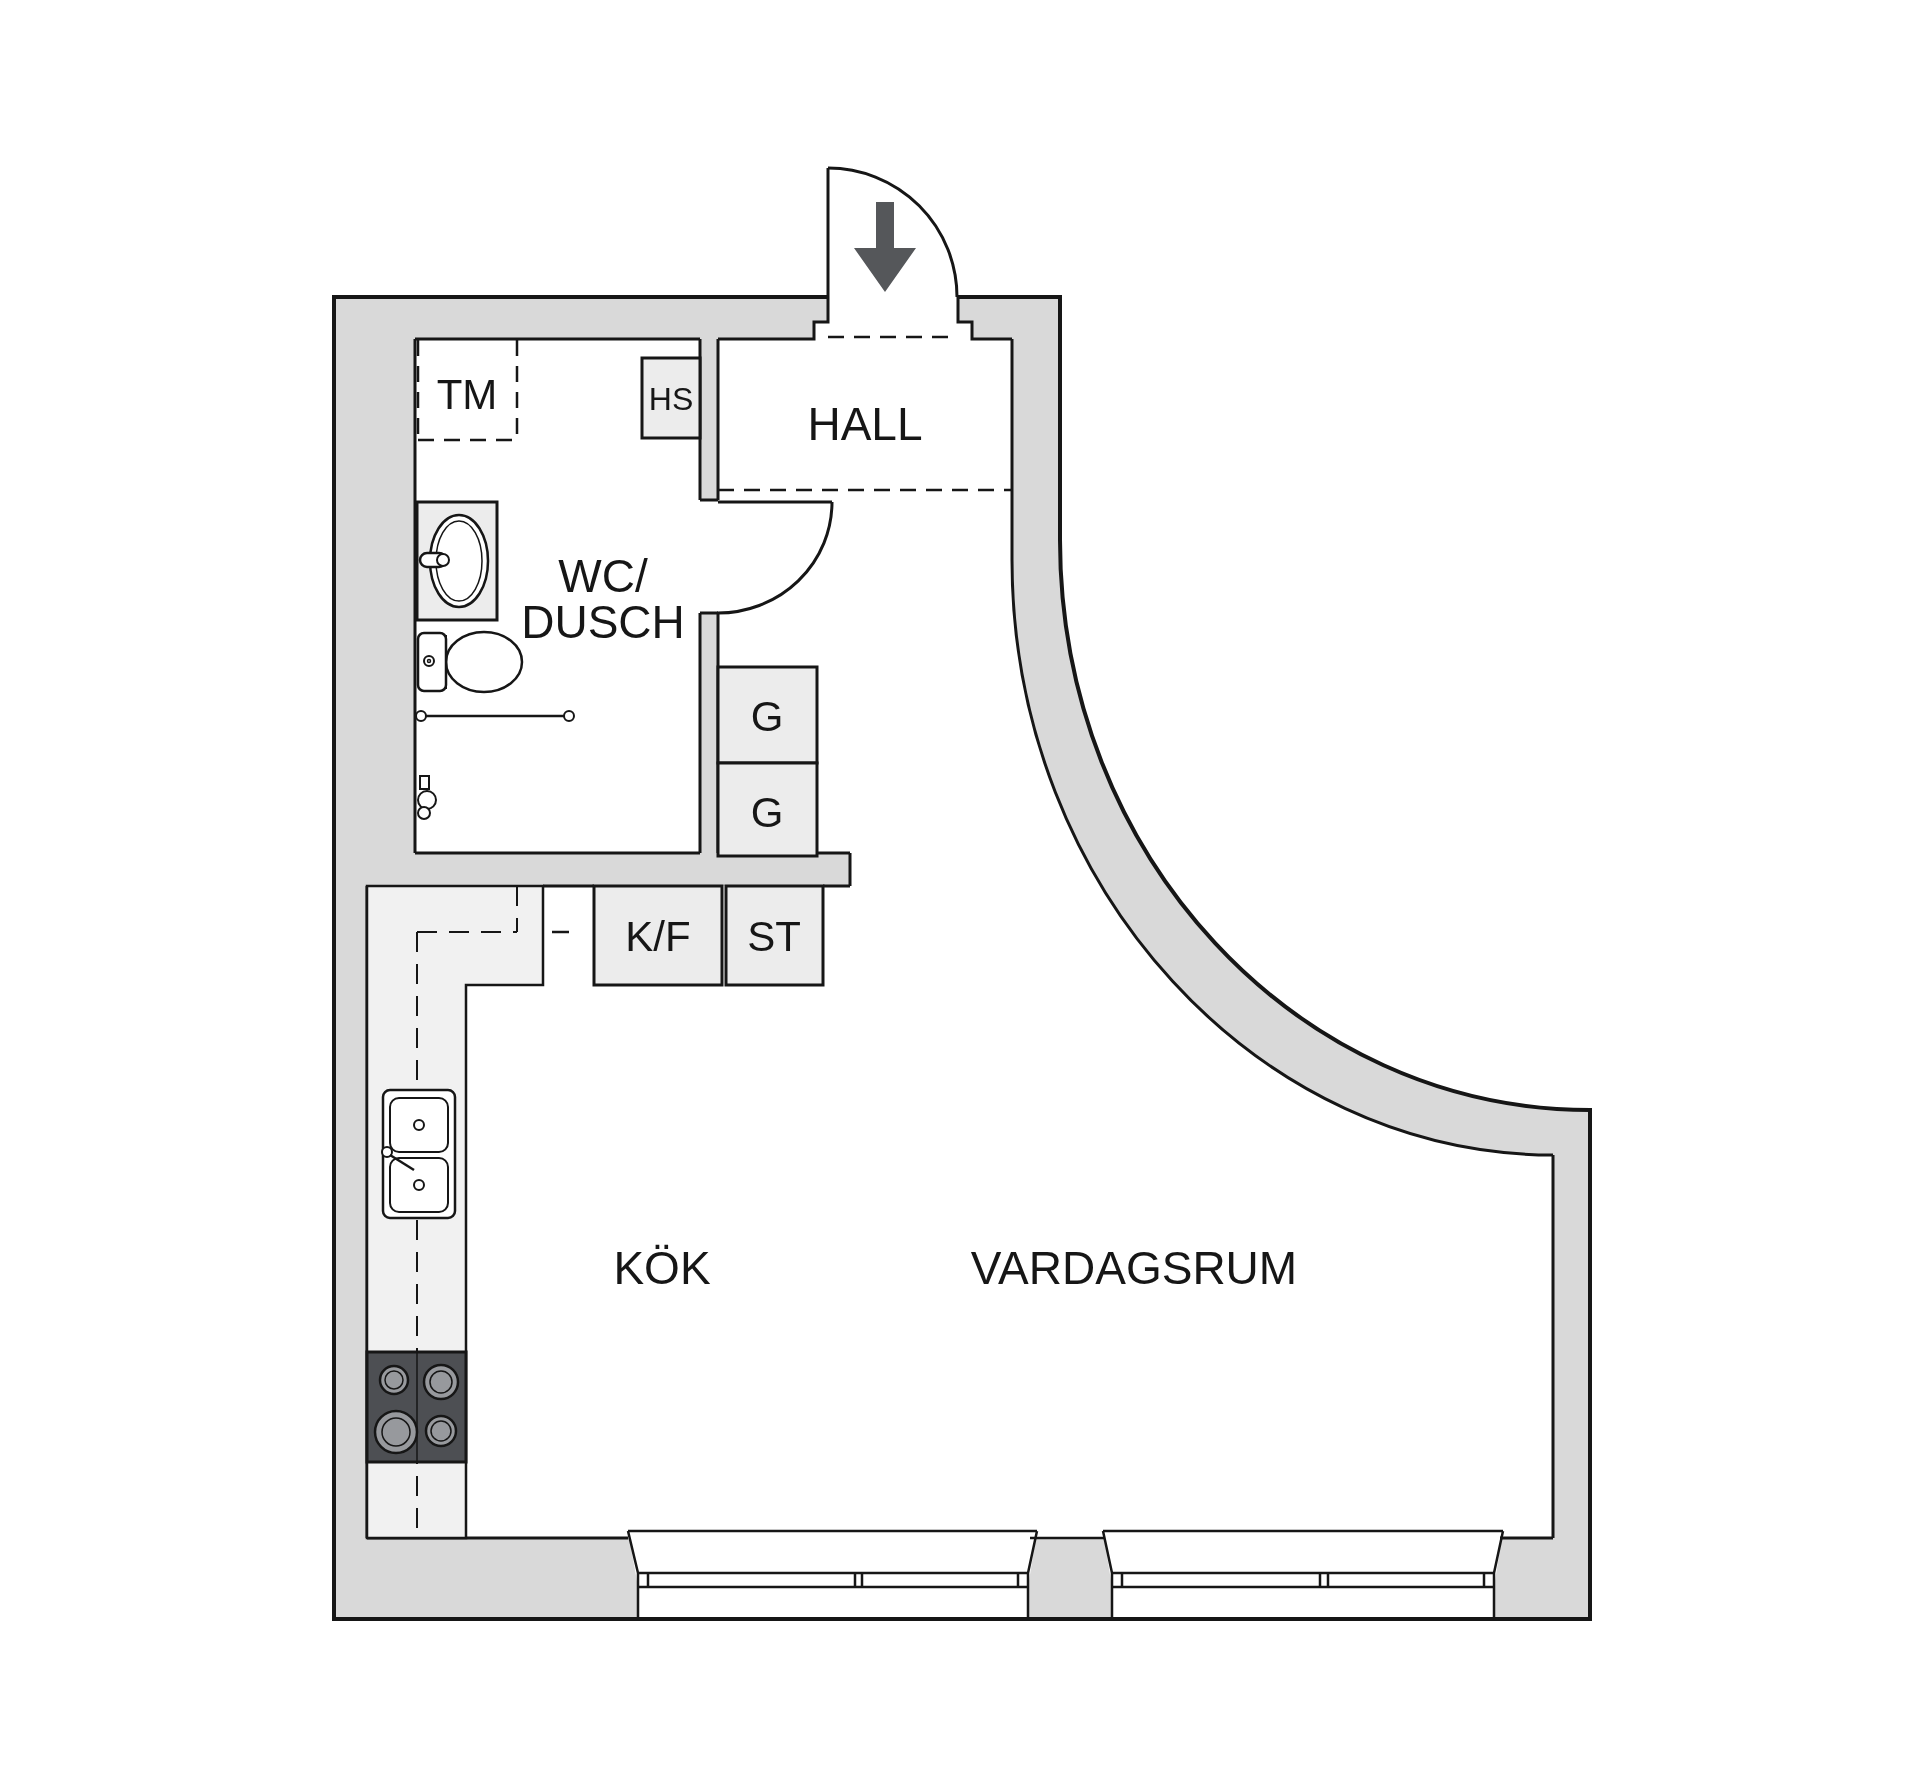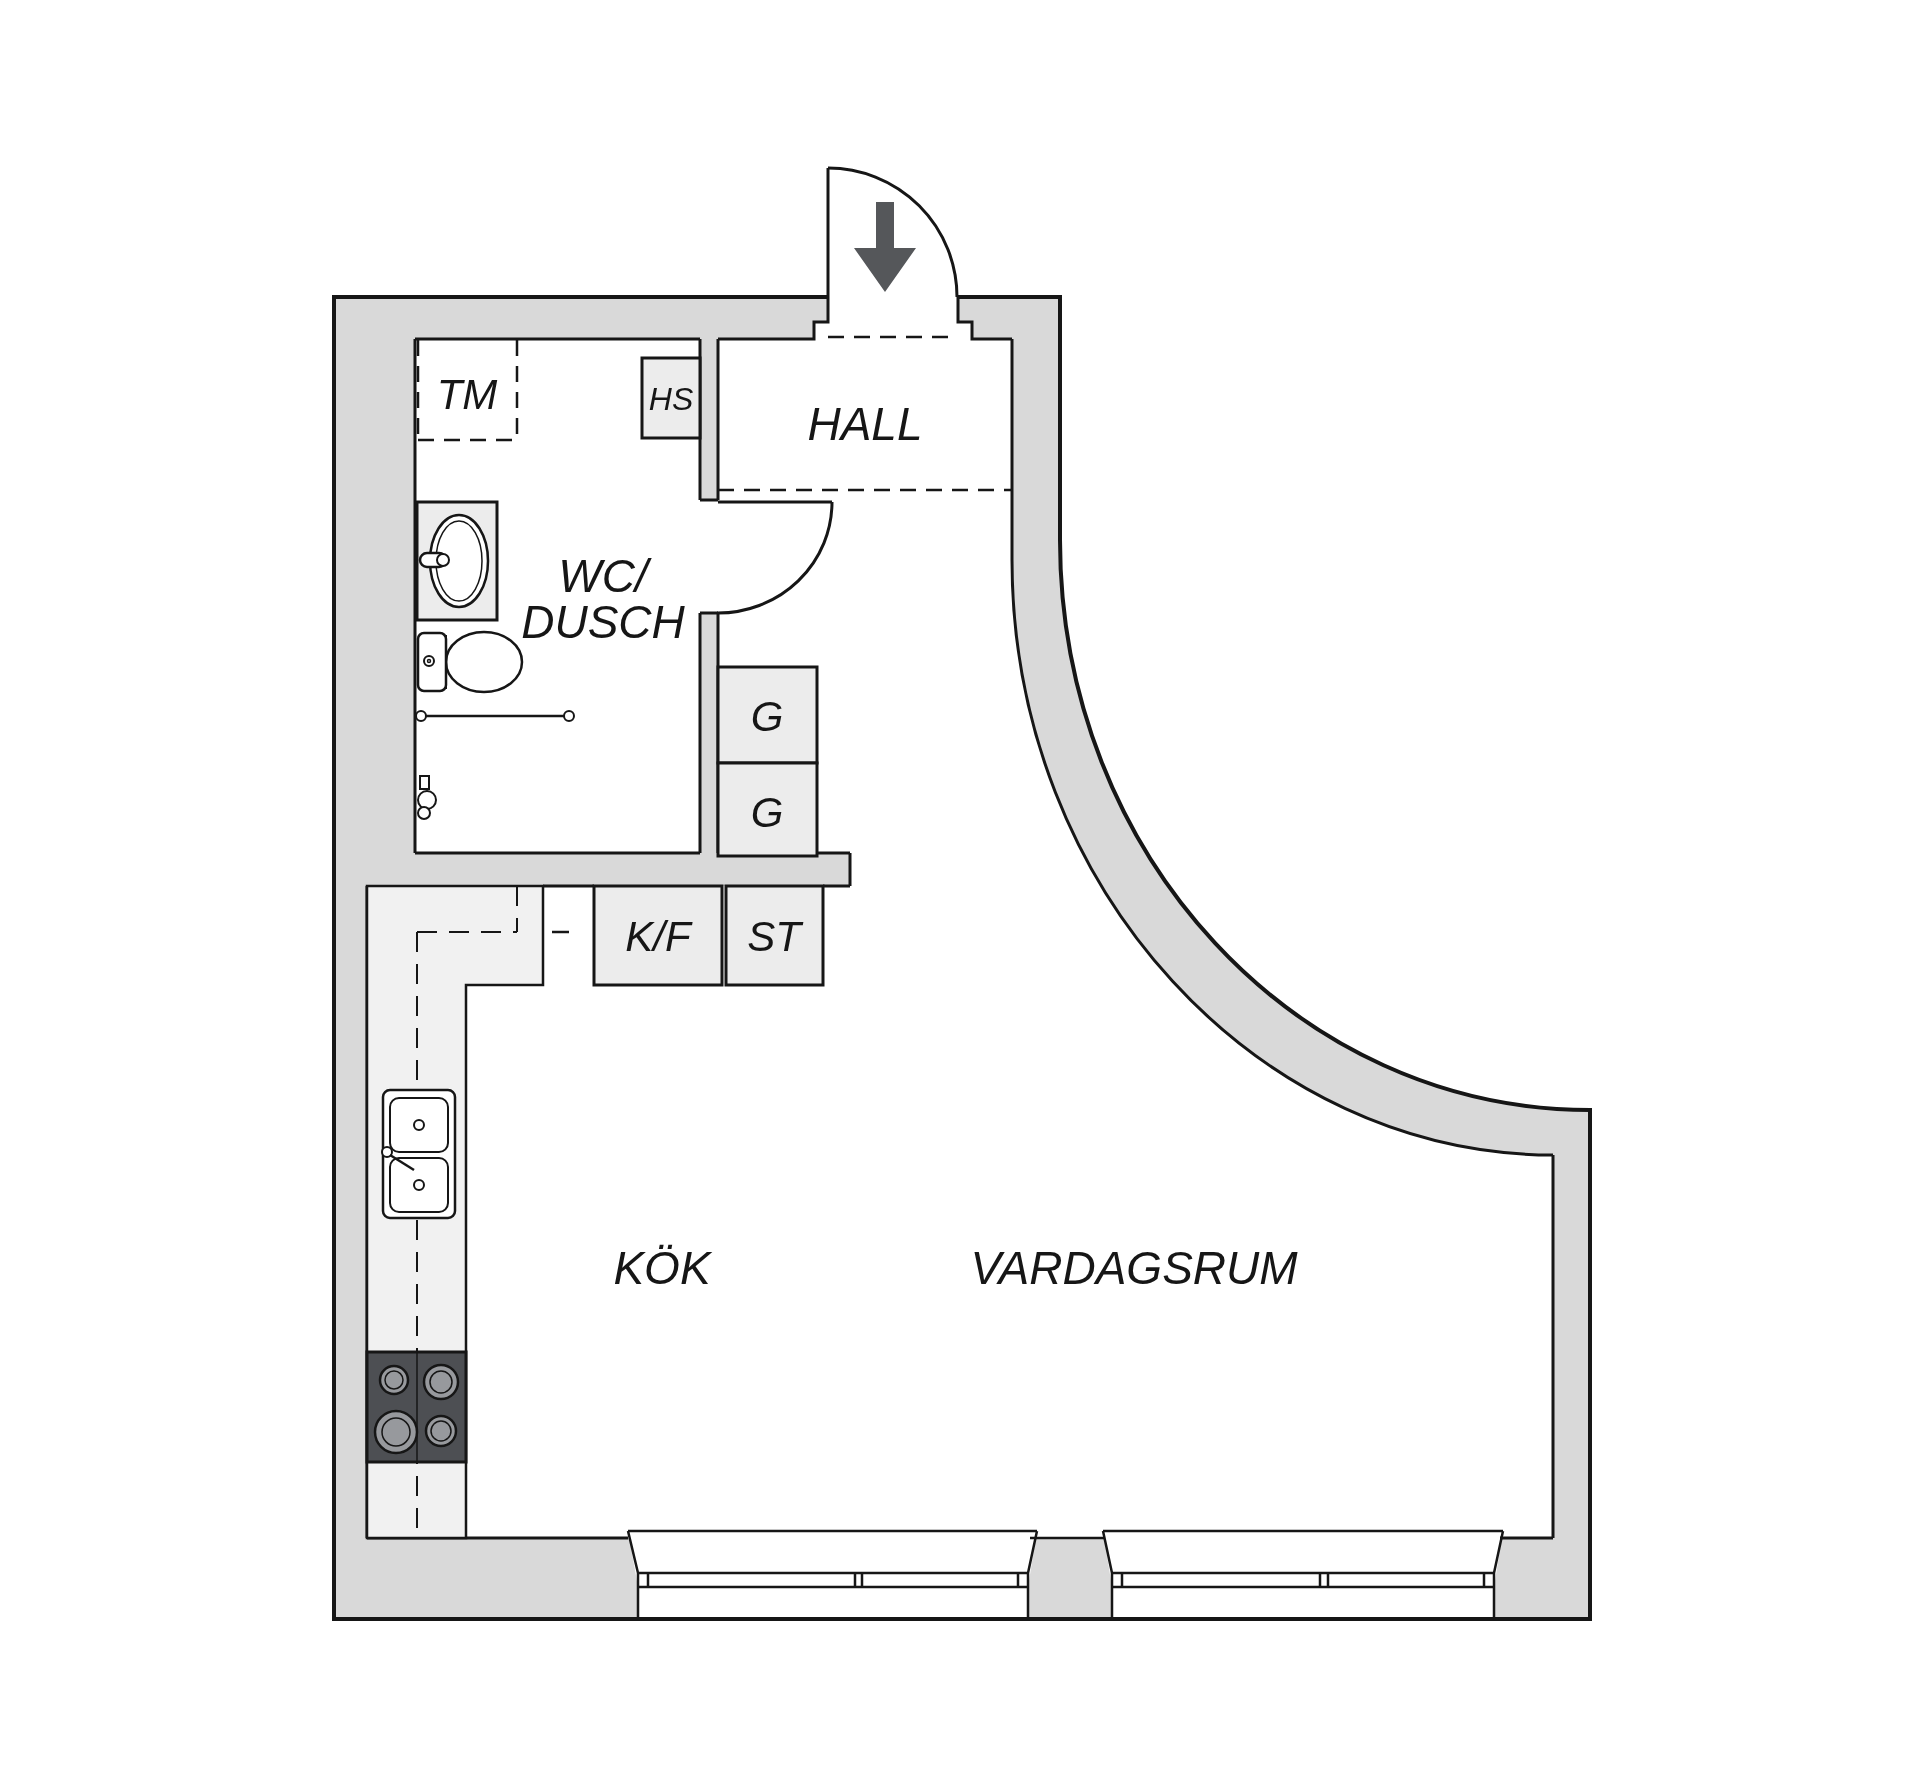--- a/index.html
+++ b/index.html
@@ -7,21 +7,20 @@
     padding: 0;
     background: var(--background, #fff);
     font-family: "Liberation Sans", sans-serif;
   }
   .stage {
     position: relative;
     width: 1696px;
     height: 1787px;
     background: var(--background, #fff);
     overflow: hidden;
-    font-style: italic;
   }
   svg { display: block; width: 1920px; height: 1787px; }
 
   .wall   { fill: var(--wall_fill, #d9d9d9); stroke: none; }
   .cutout { fill: var(--white, #ffffff); stroke: none; }
 
   .ln  { stroke: var(--line, #161616); fill: none; stroke-linecap: butt; stroke-linejoin: miter; }
   .w4  { stroke-width: 4; }
   .w3  { stroke-width: 3; }
   .w25 { stroke-width: 2.5; }

